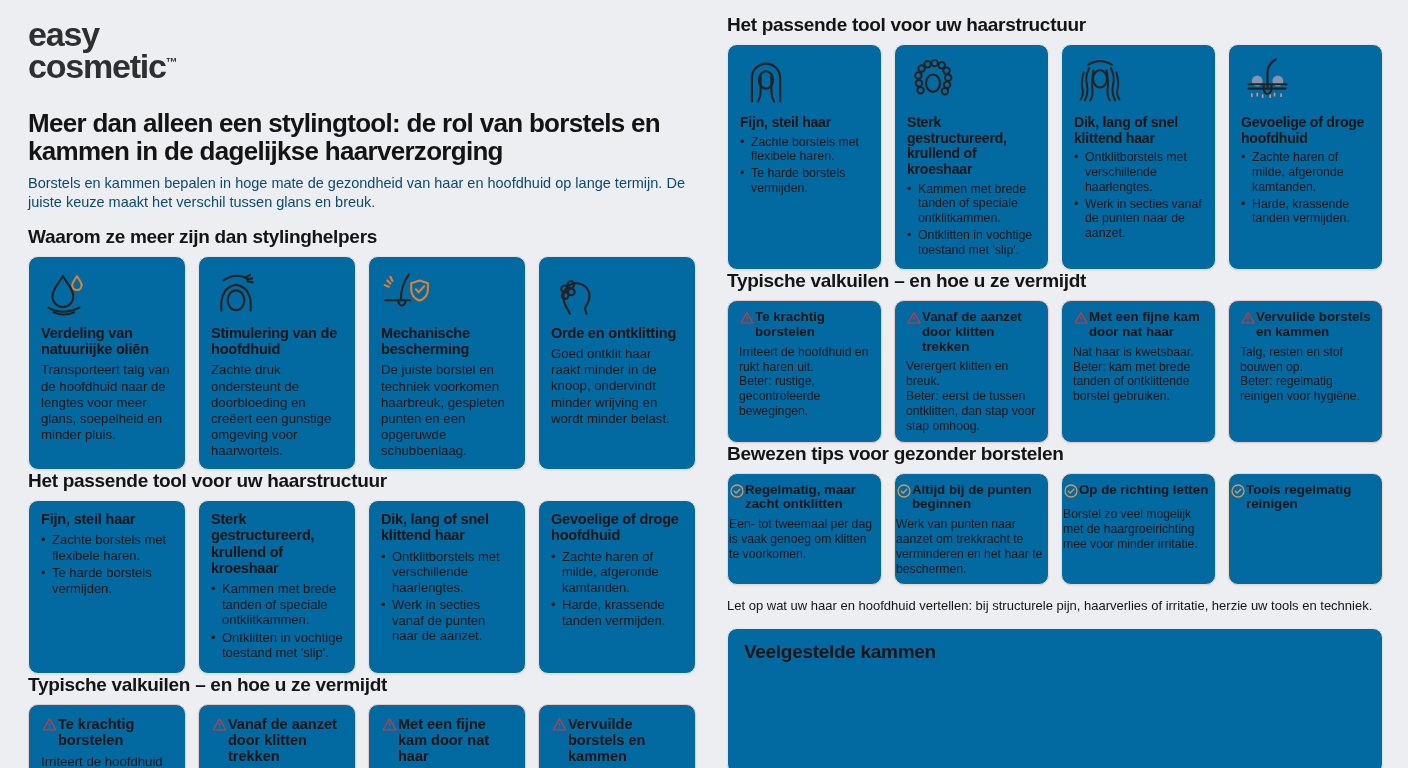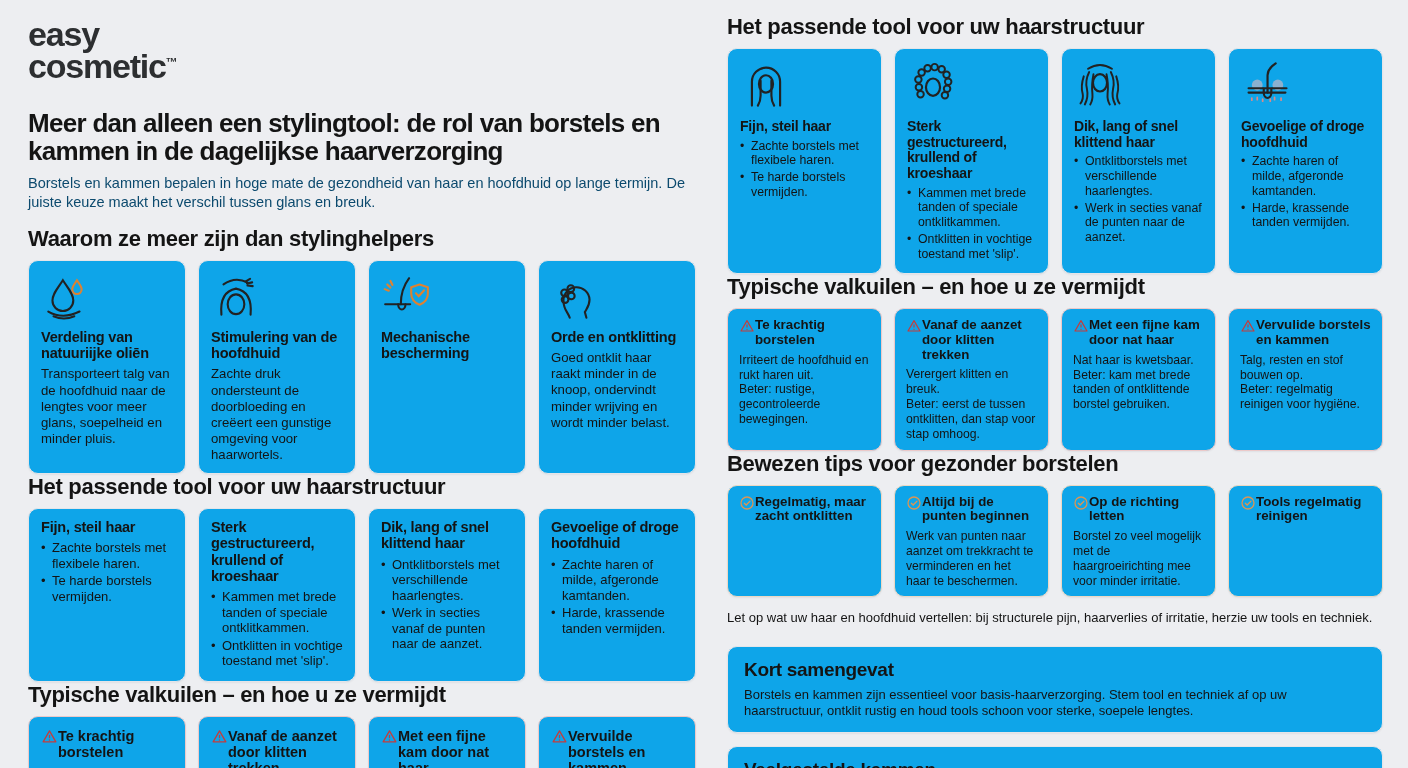--- a/index.html
+++ b/index.html
@@ -14,25 +14,25 @@
   .col-right{position:absolute;left:727px;top:14px;width:656px;}
 
   
   .logo{font-weight:800;font-size:34px;line-height:.95;letter-spacing:-1.2px;color:#2d2f31;margin-bottom:26px;}
   .logo sup{font-size:12px;letter-spacing:0;vertical-align:super;}
 
   
   .title{font-size:26px;font-weight:800;line-height:1.08;letter-spacing:-0.7px;margin:0 0 9px;}
   .subtitle{font-size:14.5px;line-height:1.32;margin:0 0 14px;color:#0c4a6e;}
 
-  h2.section{font-size:22px;font-weight:800;letter-spacing:-0.3px;margin:0 0 8px;}
+  h2.section{font-size:19px;font-weight:800;letter-spacing:-0.3px;margin:0 0 8px;}
   .mt{margin-top:13px;}
 
   .row4{display:grid;grid-template-columns:repeat(4,1fr);gap:12px;}
-  .card{background:#0ea5e9;border:1px solid #e4e5e9;border-radius:10px;
+  .card{background:#0369a1;border:1px solid #e4e5e9;border-radius:10px;
         box-shadow:0 1px 2px rgba(25,25,40,.06);padding:10px 12px;box-sizing:border-box;}
   .card.warn{border-color:#ecc9c9;}
   .card.tip{border-color:#ecd9c4;}
 
   
   .why-card{min-height:170px;}
   .why-card .icon{height:50px;margin:2px 0 6px;}
   .why-card h3{font-size:14.5px;font-weight:800;line-height:1.12;margin:0 0 5px;letter-spacing:-0.2px;}
   .why-card p{font-size:13.2px;line-height:1.22;margin:0;}
 
@@ -52,21 +52,21 @@
   .pit-head{display:flex;align-items:flex-start;font-weight:800;margin:1px 0 6px;}
   .pit-card .pit-head{font-size:14.5px;line-height:1.12;}
   .pit-head svg{flex:0 0 auto;margin-top:0;}
   .pit-card p{font-size:13.2px;line-height:1.24;margin:0 0 7px;}
   .pit-card p:last-child{margin-bottom:0;}
   .rpit-card{min-height:94px;padding:8px 11px;}
   .rpit-card .pit-head{font-size:13.3px;line-height:1.1;margin-bottom:5px;}
   .rpit-card p{font-size:12.2px;line-height:1.22;margin:0;}
 
   
-  .tip-card{min-height:88px;padding:8px 11px;}
+  .tip-card{min-height:88px;padding:8px 1px;}
   .tip-card .pit-head{font-size:13.3px;line-height:1.1;margin-bottom:5px;}
   .tip-card p{font-size:12.2px;line-height:1.22;margin:0;}
 
   .note{font-size:13px;line-height:1.25;margin:13px 0 0;}
 
   
   .summary-card{margin-top:19px;padding:12px 16px;}
   .summary-card h2{font-size:19px;font-weight:800;letter-spacing:-0.3px;margin:0 0 6px;}
   .summary-card p{font-size:13px;line-height:1.28;margin:0;}
 
@@ -129,20 +129,21 @@
               <path d="M16.5 30 a3.5 5 0 0 0 7 0"></path>
             </g>
             <g stroke="#e0812f">
               <path d="M9 14 l-3 -3 M11 11.5 l-2 -4 M7.5 17 l-4 -1.5"></path>
               <path d="M37 11 l8 2.6 v6 c0 5.2 -3.2 8.8 -8 10.8 c-4.8 -2 -8 -5.6 -8 -10.8 v-6 Z" stroke-linejoin="round"></path>
               <path d="M33.5 19.5 l2.7 2.7 l5.2 -5.6"></path>
             </g>
           </svg>
         </div>
         <h3>Mechanische bescherming</h3>
+        <p>De juiste borstel en techniek voorkomen haarbreuk, gespleten punten en een opgeruwde schubbenlaag.</p>
       </div>
 
       <div class="card why-card">
         <div class="icon">
           <svg width="50" height="50" viewBox="0 0 48 48" fill="none" stroke="#222" stroke-width="2" stroke-linecap="round">
             <path d="M18 43 c-1.5 -5 -6 -8 -6 -16 a12.5 12.5 0 0 1 25 -1.5 c0 6 -2.5 8.5 -4.5 12 l1.5 5.5"></path>
             <circle cx="13" cy="19" r="3.2"></circle>
             <circle cx="19" cy="15" r="3.2"></circle>
             <circle cx="13.5" cy="25.5" r="3.2"></circle>
             <circle cx="19.5" cy="22" r="3.2"></circle>
@@ -392,20 +393,21 @@
     <div class="row4">
 
       <div class="card tip tip-card">
         <div class="pit-head">
           <span><svg width="16" height="16" viewBox="0 0 24 24" fill="none" stroke="#dd9552" stroke-width="1.9" stroke-linecap="round">
                 <circle cx="12" cy="12" r="9"></circle>
                 <path d="M8 12.4 l2.7 2.7 L16.4 9.3"></path>
               </svg></span>
           <span>Regelmatig, maar zacht ontklitten</span>
         </div>
+        <p>Een- tot tweemaal per dag is vaak genoeg om klitten te voorkomen.</p>
       </div>
 
       <div class="card tip tip-card">
         <div class="pit-head">
           <span><svg width="16" height="16" viewBox="0 0 24 24" fill="none" stroke="#dd9552" stroke-width="1.9" stroke-linecap="round">
                 <circle cx="12" cy="12" r="9"></circle>
                 <path d="M8 12.4 l2.7 2.7 L16.4 9.3"></path>
               </svg></span>
           <span>Altijd bij de punten beginnen</span>
         </div>
@@ -429,23 +431,19 @@
                 <circle cx="12" cy="12" r="9"></circle>
                 <path d="M8 12.4 l2.7 2.7 L16.4 9.3"></path>
               </svg></span>
           <span>Tools regelmatig reinigen</span>
         </div>
       </div>
     </div>
 
     <p class="note">Let op wat uw haar en hoofdhuid vertellen: bij structurele pijn, haarverlies of irritatie, herzie uw tools en techniek.</p>
 
-    <div class="card summary-card">
-      <h2>Kort samengevat</h2>
-      <p>Borstels en kammen zijn essentieel voor basis-haarverzorging. Stem tool en techniek af op uw haarstructuur, ontklit rustig en houd tools schoon voor sterke, soepele lengtes.</p>
-    </div>
 
     <div class="card faq-card">
       <h2>Veelgestelde kammen</h2>
 
     </div>
   </div>
 </div>
 
 </body></html>

